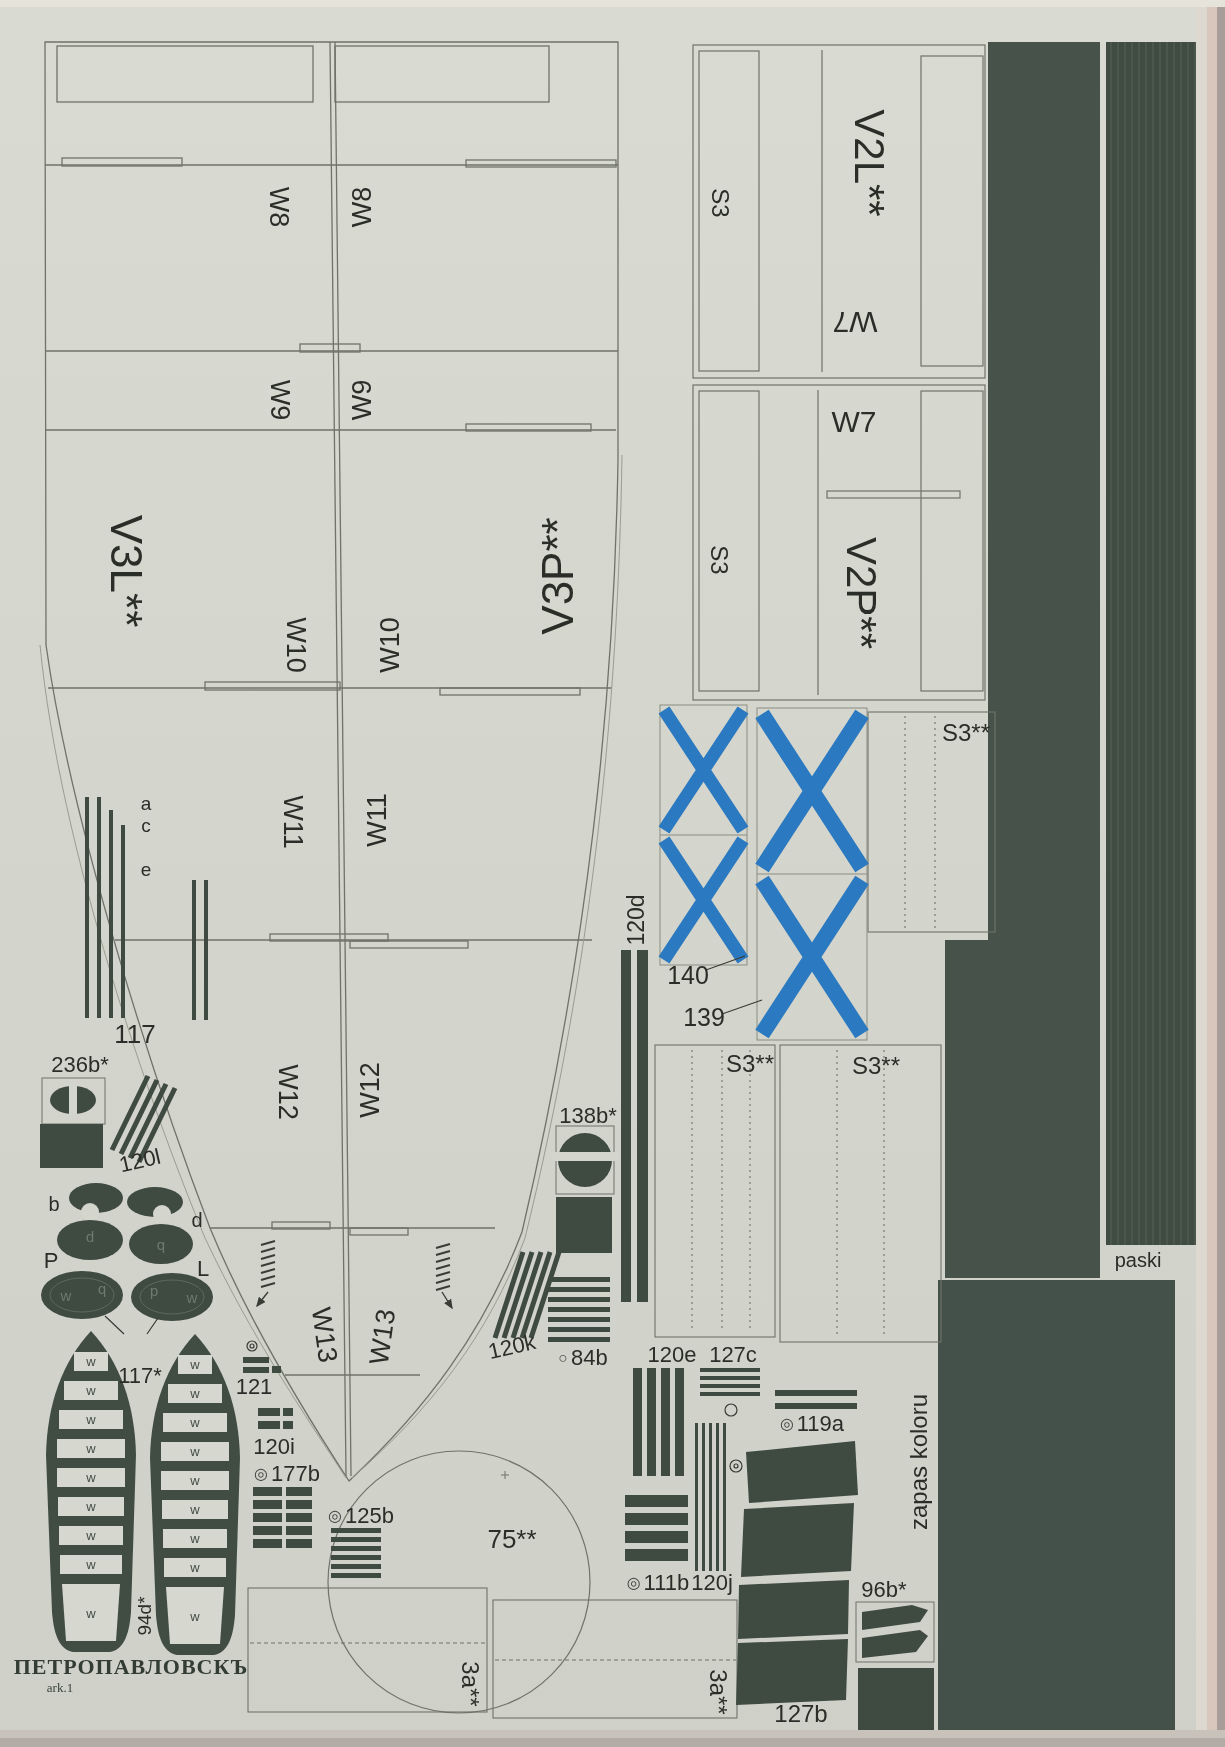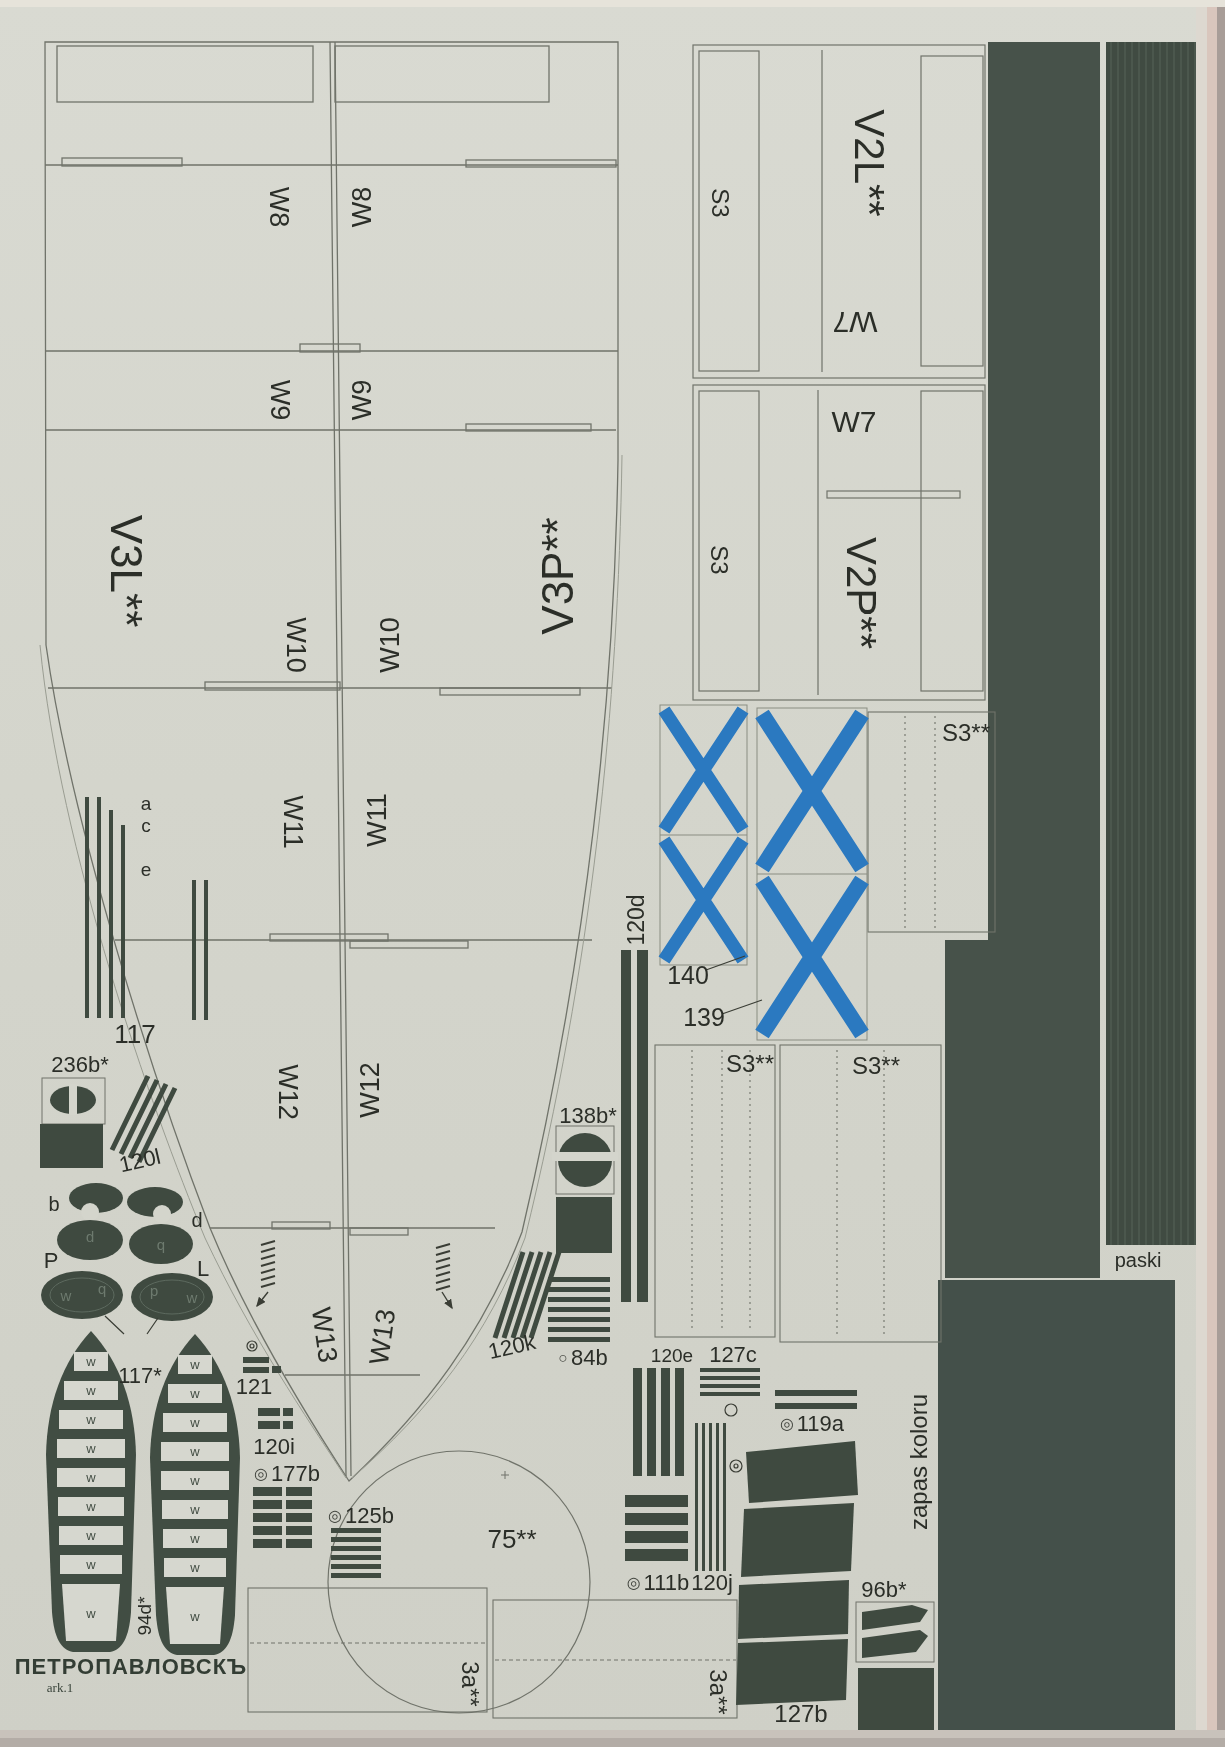--- a/index.html
+++ b/index.html
@@ -10,21 +10,21 @@
   .lbl{position:absolute;white-space:nowrap;color:#2b2e28;line-height:1;
        display:flex;align-items:center;gap:3px;
        transform:translate(-50%,-50%);font-family:"Liberation Sans",sans-serif;}
   .r90{transform:translate(-50%,-50%) rotate(90deg);}
   .r-90{transform:translate(-50%,-50%) rotate(-90deg);}
   .r180{transform:translate(-50%,-50%) rotate(180deg);}
   .r82{transform:translate(-50%,-50%) rotate(82deg);}
   .r-82{transform:translate(-50%,-50%) rotate(-82deg);}
   .tilt{transform:translate(-50%,-50%) rotate(-13deg);}
   .icn{font-size:0.72em;opacity:.85;}
-  .ship{font-family:Liberation Sans, sans-serif;font-weight:bold;letter-spacing:1px;color:#333d34;text-align:right;}
+  .ship{font-family:Liberation Serif, serif;font-weight:bold;letter-spacing:1px;color:#333d34;text-align:right;}
   .note{font-family:"Liberation Serif",serif;color:#3a443b;}
   #watermark{position:absolute;left:36px;top:736px;z-index:30;
              font-size:55px;color:#ee0606;letter-spacing:0;}
 </style>
 </head>
 <body>
 
 <div id="page">
 
 <svg id="shapes" viewBox="0 0 1225 1747">
@@ -470,21 +470,21 @@
 <div class="lbl" style="left:588px;top:1116px;font-size:22px">
       <span>138b*</span>
     </div>
 <div class="lbl tilt" style="left:512px;top:1347px;font-size:22px">
       <span>120k</span>
     </div>
 <div class="lbl" style="left:583px;top:1358px;font-size:22px">
       <span class="icn">○</span>
       <span>84b</span>
     </div>
-<div class="lbl" style="left:672px;top:1355px;font-size:19px">
+<div class="lbl" style="left:672px;top:1355px;font-size:22px">
       <span>120e</span>
     </div>
 <div class="lbl" style="left:733px;top:1355px;font-size:22px">
       <span>127c</span>
     </div>
 <div class="lbl" style="left:812px;top:1424px;font-size:22px">
       <span class="icn">◎</span>
       <span>119a</span>
     </div>
 <div class="lbl" style="left:658px;top:1583px;font-size:22px">

